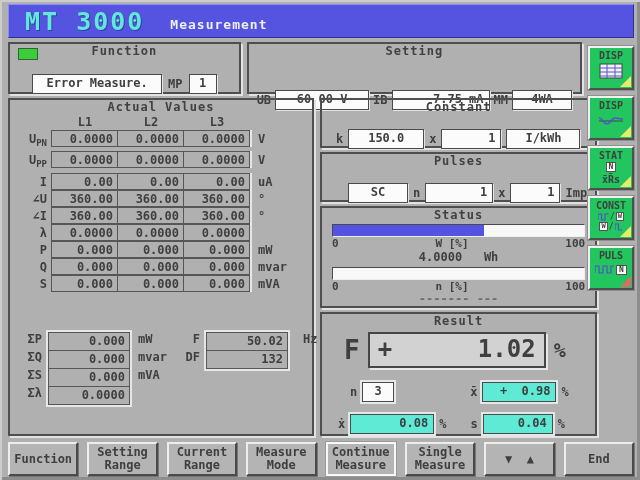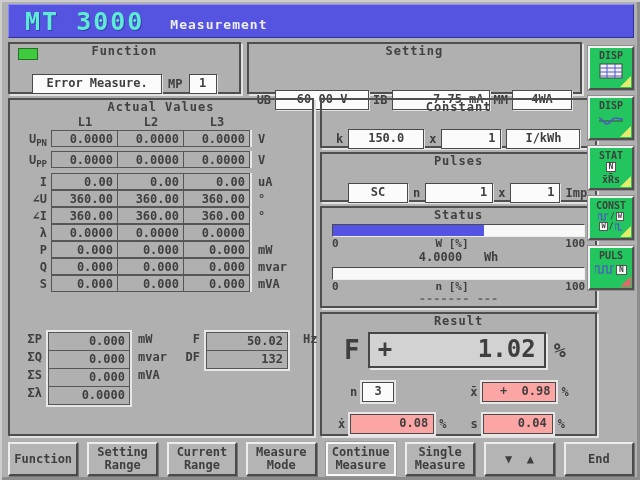--- a/index.html
+++ b/index.html
@@ -10,21 +10,21 @@
   .screenname{color:#efefef;font-size:13px;margin-top:7px;letter-spacing:1px}
   .content{flex:1;display:flex;gap:6px;min-height:0}
   .main{flex:1;display:flex;flex-direction:column;gap:4px;min-width:0}
   .toprow{display:flex;gap:6px;height:52px;flex:0 0 auto}
   .midrow{flex:1;display:flex;gap:6px;min-height:0}
   .group{position:relative;border:2px solid #4f4f4f;box-shadow:2px 2px 0 #e2e2e2;padding-top:14px;box-sizing:border-box}
   .gtitle{position:absolute;top:0;left:0;right:0;text-align:center;font-size:12px;color:#414141;letter-spacing:1px}
   .fieldrow{display:flex;align-items:center;gap:6px;padding:12px 8px}
   .field{background:#fbfbfb;border:1px solid #4a4a4a;height:18px;line-height:17px;font-size:12px;padding:0 5px;box-shadow:1px 1px 0 #e4e4e4;box-sizing:content-box;white-space:pre}
   .tright{text-align:right}.tcenter{text-align:center}
-  .gray{background:#fca5a5;box-shadow:0 0 0 2px #e7e7e7}
+  .gray{background:#5eead4;box-shadow:0 0 0 2px #e7e7e7}
   .lbl{font-size:12px;white-space:pre}
   .led{width:18px;height:10px;background:#3ecb3e;border:1px solid #256e25;position:absolute;left:8px;top:4px}
   .fn{width:262px}.setting{flex:1}
   .actual{width:306px;display:flex;flex-direction:column}
   .rightcol{flex:1;display:flex;flex-direction:column;gap:4px}
   
   .avhead{display:grid;grid-template-columns:38px 66px 66px 66px 60px;height:17px;line-height:17px;font-size:12px;margin-left:4px}
   .avhead div{text-align:center}
   .avrow{display:grid;grid-template-columns:38px 66px 66px 66px 60px;margin-left:4px}
   .rowlbl{text-align:right;padding-right:5px;font-size:12px;line-height:17px;white-space:nowrap}

